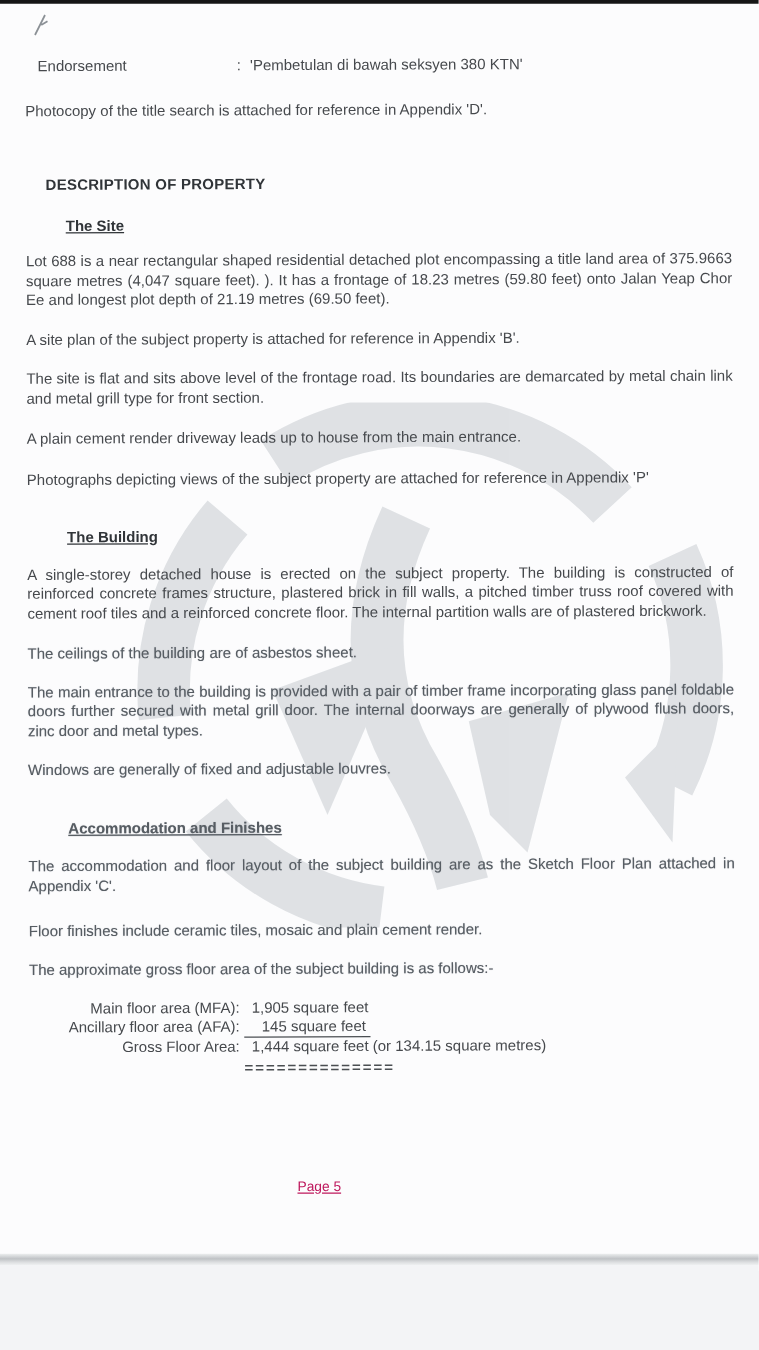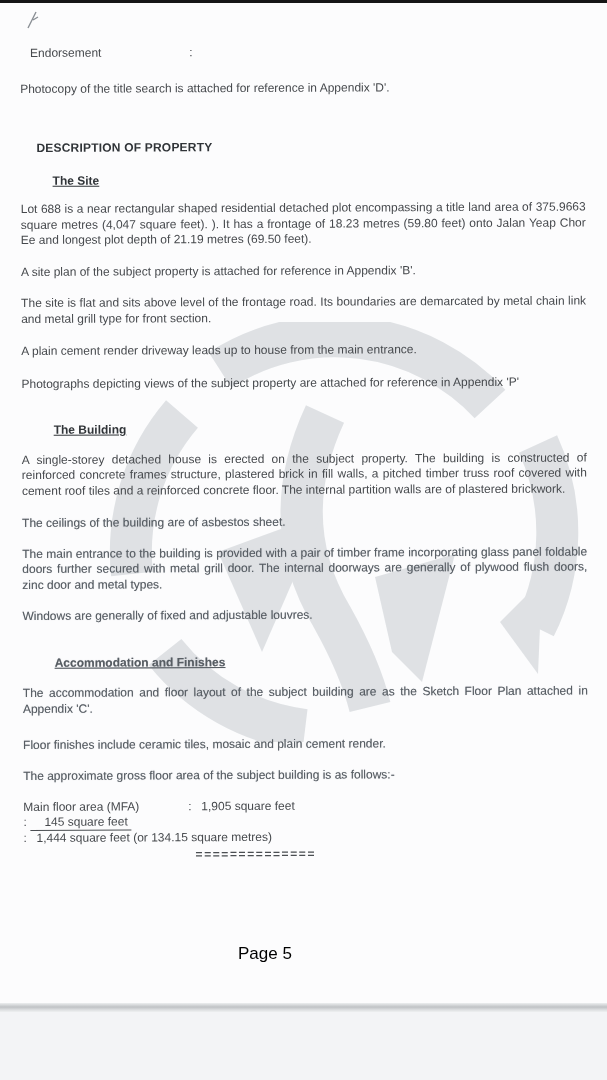--- a/index.html
+++ b/index.html
@@ -25,26 +25,26 @@
   .m16{margin-top:16px;} .m17{margin-top:17px;} .m20{margin-top:20px;}
   .m13{margin-top:13px;} .m14{margin-top:14px;} .m15{margin-top:15px;}
   .m21{margin-top:21px;} .m31{margin-top:31px;} .m44{margin-top:44px;}
   .just{text-align:justify;}
   .doc-title{font-weight:bold;color:#303438;letter-spacing:.2px;margin-left:16px;}
   .sec-head{font-weight:bold;color:#303438;text-decoration:underline;display:inline-block;margin-left:32px;}
   .head-row{line-height:15.5px;}
   .soft{color:#575d63;text-shadow:0 0 .7px rgba(100,108,116,.55);}
   .fa-table{margin-top:16px;}
   .fa-row{display:flex;line-height:15.2px;}
-  .fa-label{width:165px;flex:0 0 165px;}
+  .fa-label{width:165px;flex:0 0 165px;text-align:right;}
   .fa-colon{width:7px;flex:0 0 7px;}
   .fa-value{padding-left:6px;}
   .fa-underline .fa-value{border-bottom:1.1px solid #4a4e52;padding-left:14px;padding-right:4px;}
   .fa-rule{margin-left:172px;letter-spacing:1.6px;font-weight:bold;color:#4a4e52;line-height:14px;margin-top:1px;}
-  .footer{position:absolute;left:238px;top:944px;font-size:17px;color:#000000;}
+  .footer{position:absolute;left:238px;top:944px;font-size:11px;color:#be185d;text-decoration:underline;}
   .bottom-shadow{position:absolute;left:0;top:1003px;width:607px;height:9px;
     background:linear-gradient(to bottom,#eceeef,#bfc2c5 45%,#dcdee0 75%,#eef0f1);}
   .below-edge{position:absolute;left:0;top:1012px;width:607px;height:68px;background:#f3f4f6;}
 </style>
 </head>
 <body>
 
 <div class="top-edge"></div>
 
 <svg class="pen-mark" viewBox="0 0 18 24">
@@ -64,20 +64,21 @@
     <polygon points="305,255 385,232 352,360 322,330"></polygon>
     <polygon points="430,300 472,258 468,352"></polygon>
   </g>
 </svg>
 
 <div class="content">
 
   <div class="endorse-row">
     <span class="endorse-label">Endorsement</span>
     <span class="endorse-colon">:</span>
+    <span>'Pembetulan di bawah seksyen 380 KTN'</span>
   </div>
 
   <p class="m20">Photocopy of the title search is attached for reference in Appendix 'D'.</p>
 
   <div class="m44 head-row"><span class="doc-title">DESCRIPTION OF PROPERTY</span></div>
 
   <div class="m17 head-row"><span class="sec-head">The Site</span></div>
 
   <p class="m13 just">Lot 688 is a near rectangular shaped residential detached plot encompassing a title land area of 375.9663 square metres (4,047 square feet). ). It has a frontage of 18.23 metres (59.80 feet) onto Jalan Yeap Chor Ee and longest plot depth of 21.19 metres (69.50 feet).</p>
   <p class="m16">A site plan of the subject property is attached for reference in Appendix 'B'.</p>
@@ -98,24 +99,26 @@
   <p class="m21 soft">Floor finishes include ceramic tiles, mosaic and plain cement render.</p>
   <p class="m15 soft">The approximate gross floor area of the subject building is as follows:-</p>
 
   <div class="fa-table">
     <div class="fa-row">
       <span class="fa-label">Main floor area (MFA)</span>
       <span class="fa-colon">:</span>
       <span class="fa-value">1,905 square feet</span>
     </div>
     <div class="fa-row fa-underline">
+      <span class="fa-label">Ancillary floor area (AFA)</span>
       <span class="fa-colon">:</span>
       <span class="fa-value">145 square feet</span>
     </div>
     <div class="fa-row">
+      <span class="fa-label">Gross Floor Area</span>
       <span class="fa-colon">:</span>
       <span class="fa-value">1,444 square feet (or 134.15 square metres)</span>
     </div>
     <div class="fa-rule">==============</div>
   </div>
 
 </div>
 
 <div class="footer">Page 5</div>
 

